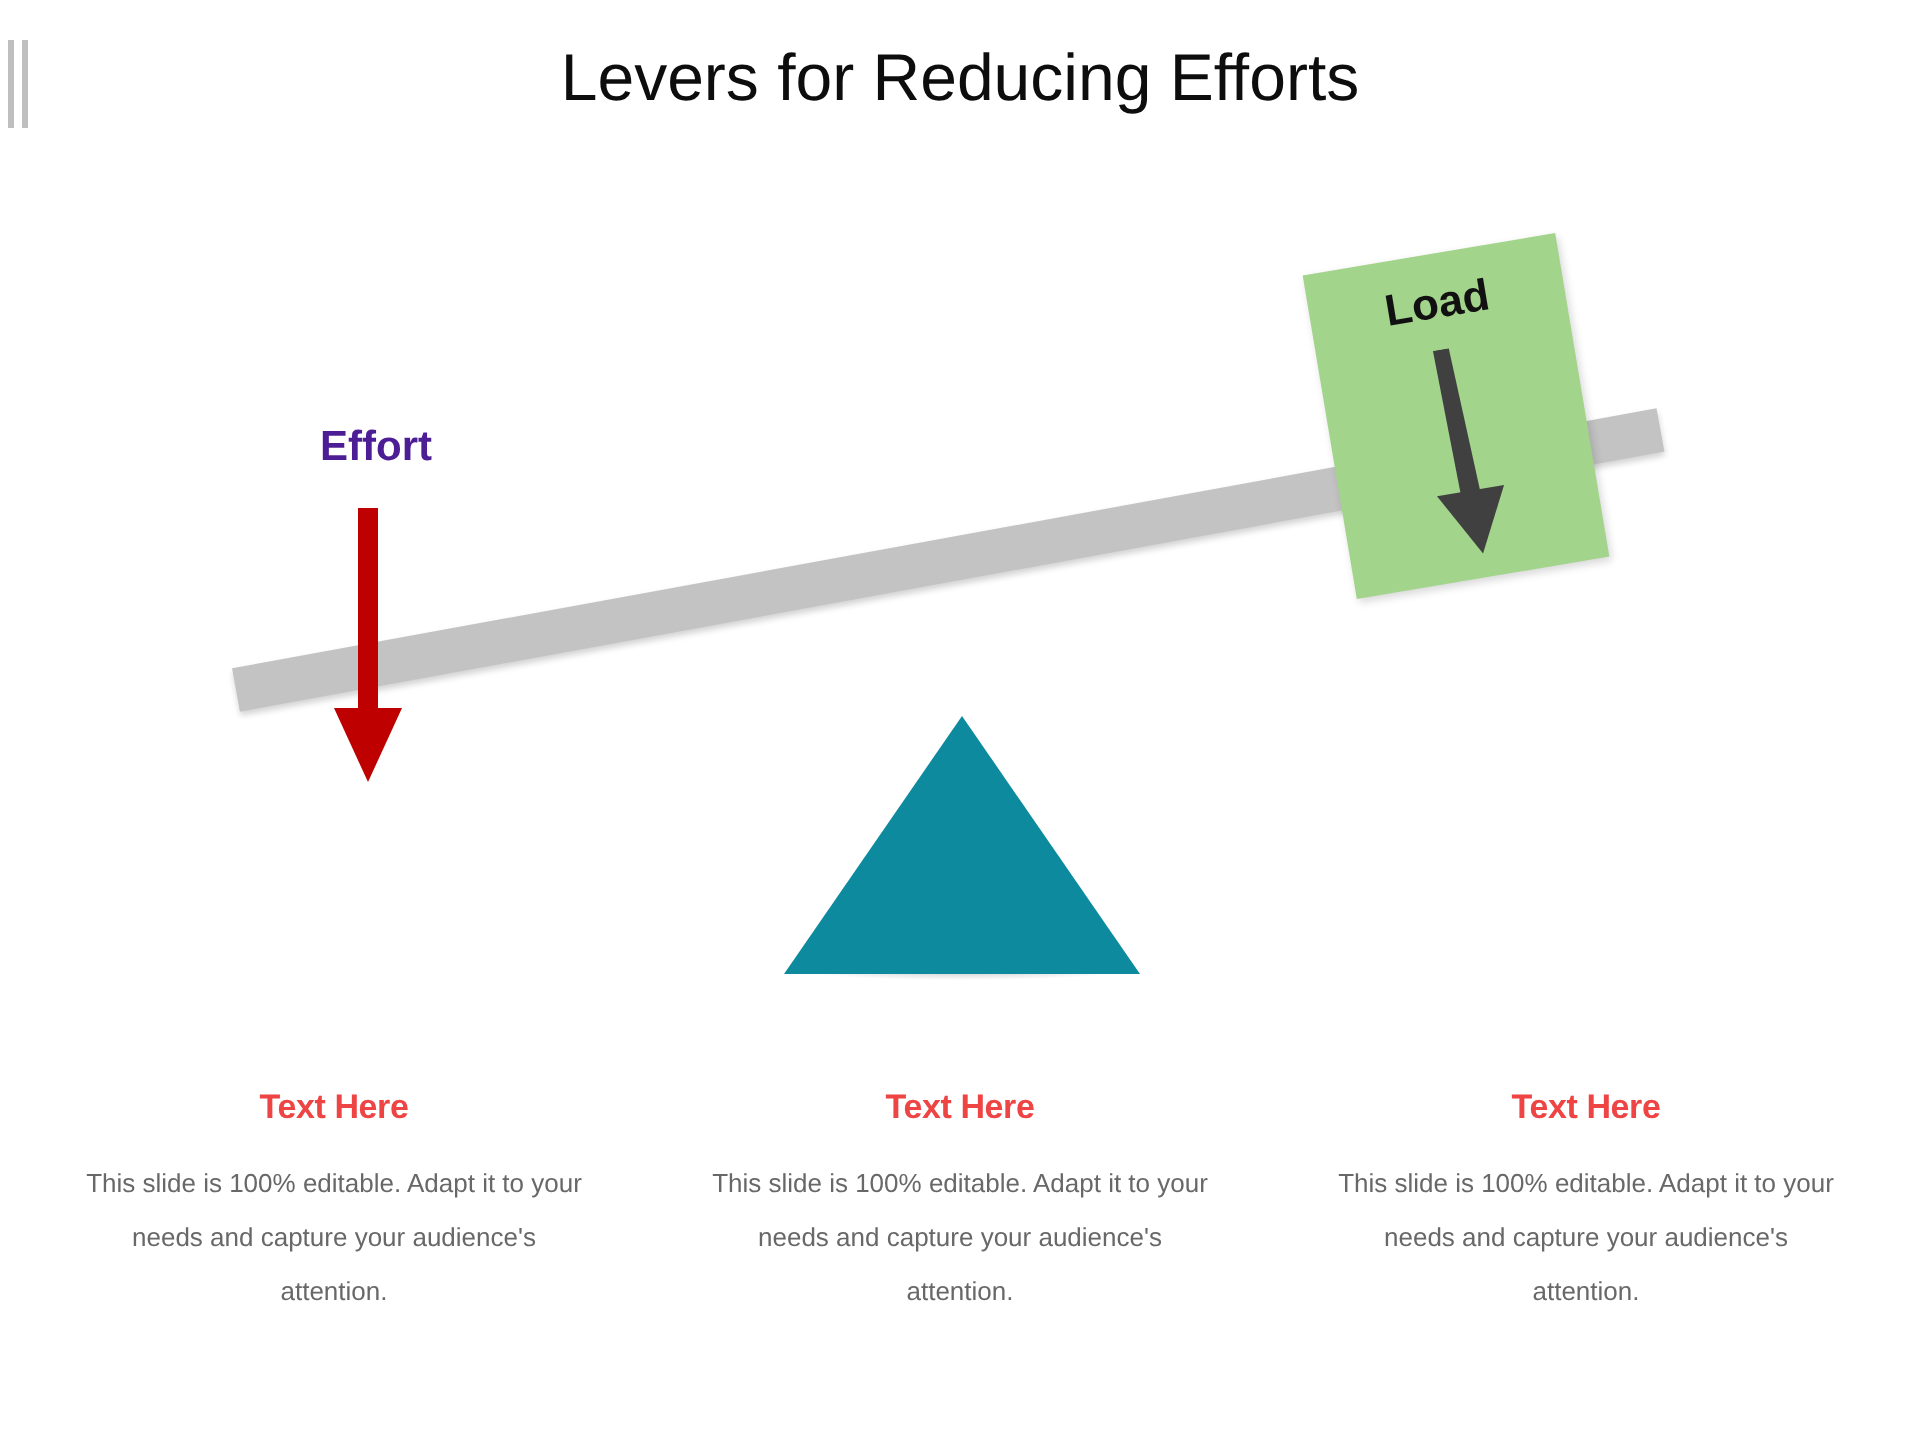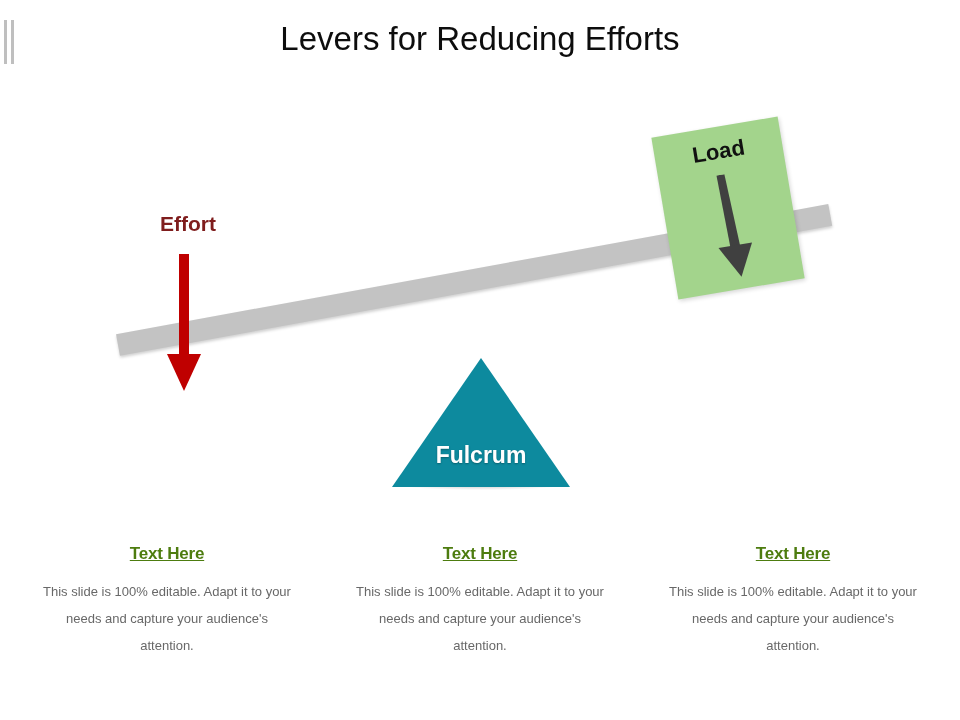--- a/index.html
+++ b/index.html
@@ -117,21 +117,21 @@
 
   
   .effort-label {
     position: absolute;
     left: 108px;
     top: 212px;
     width: 160px;
     text-align: center;
     font-size: 21px;
     font-weight: bold;
-    color: #7f1d1d;
+    color: #4c1d95;
     font-family: "Liberation Sans", sans-serif;
   }
   .effort-arrow {
     position: absolute;
     left: 158px;
     top: 254px;
     width: 52px;
     height: 140px;
   }
 
@@ -177,25 +177,24 @@
     padding: 0 24px;
     box-sizing: border-box;
   }
   .caption-col {
     width: 286px;
     text-align: center;
   }
   .caption-head {
     font-size: 17px;
     font-weight: bold;
-    color: #4d7c0f;
+    color: #ef4444;
     font-family: "Liberation Sans", sans-serif;
     margin-bottom: 14px;
     letter-spacing: -0.2px;
-    text-decoration: underline;
   }
   .caption-body {
     font-size: 13px;
     line-height: 27px;
     color: #686868;
     font-family: "Liberation Sans", sans-serif;
     padding: 0 18px;
   }
 </style>
 </head>
@@ -232,21 +231,20 @@
       <g fill="#bf0000">
         <rect x="21" y="0" width="10" height="110"></rect>
         <polygon points="9,100 43,100 26,137"></polygon>
       </g>
     </svg>
   </div>
 
   <div class="fulcrum-wrap">
     <div class="fulcrum-shadow"></div>
     <div class="fulcrum-tri"></div>
-    <div class="fulcrum-label">Fulcrum</div>
   </div>
 
   <div class="captions">
 
     <div class="caption-col">
       <div class="caption-head">Text Here</div>
       <div class="caption-body">This slide is 100% editable. Adapt it to your needs and capture your audience's attention.</div>
     </div>
 
     <div class="caption-col">

